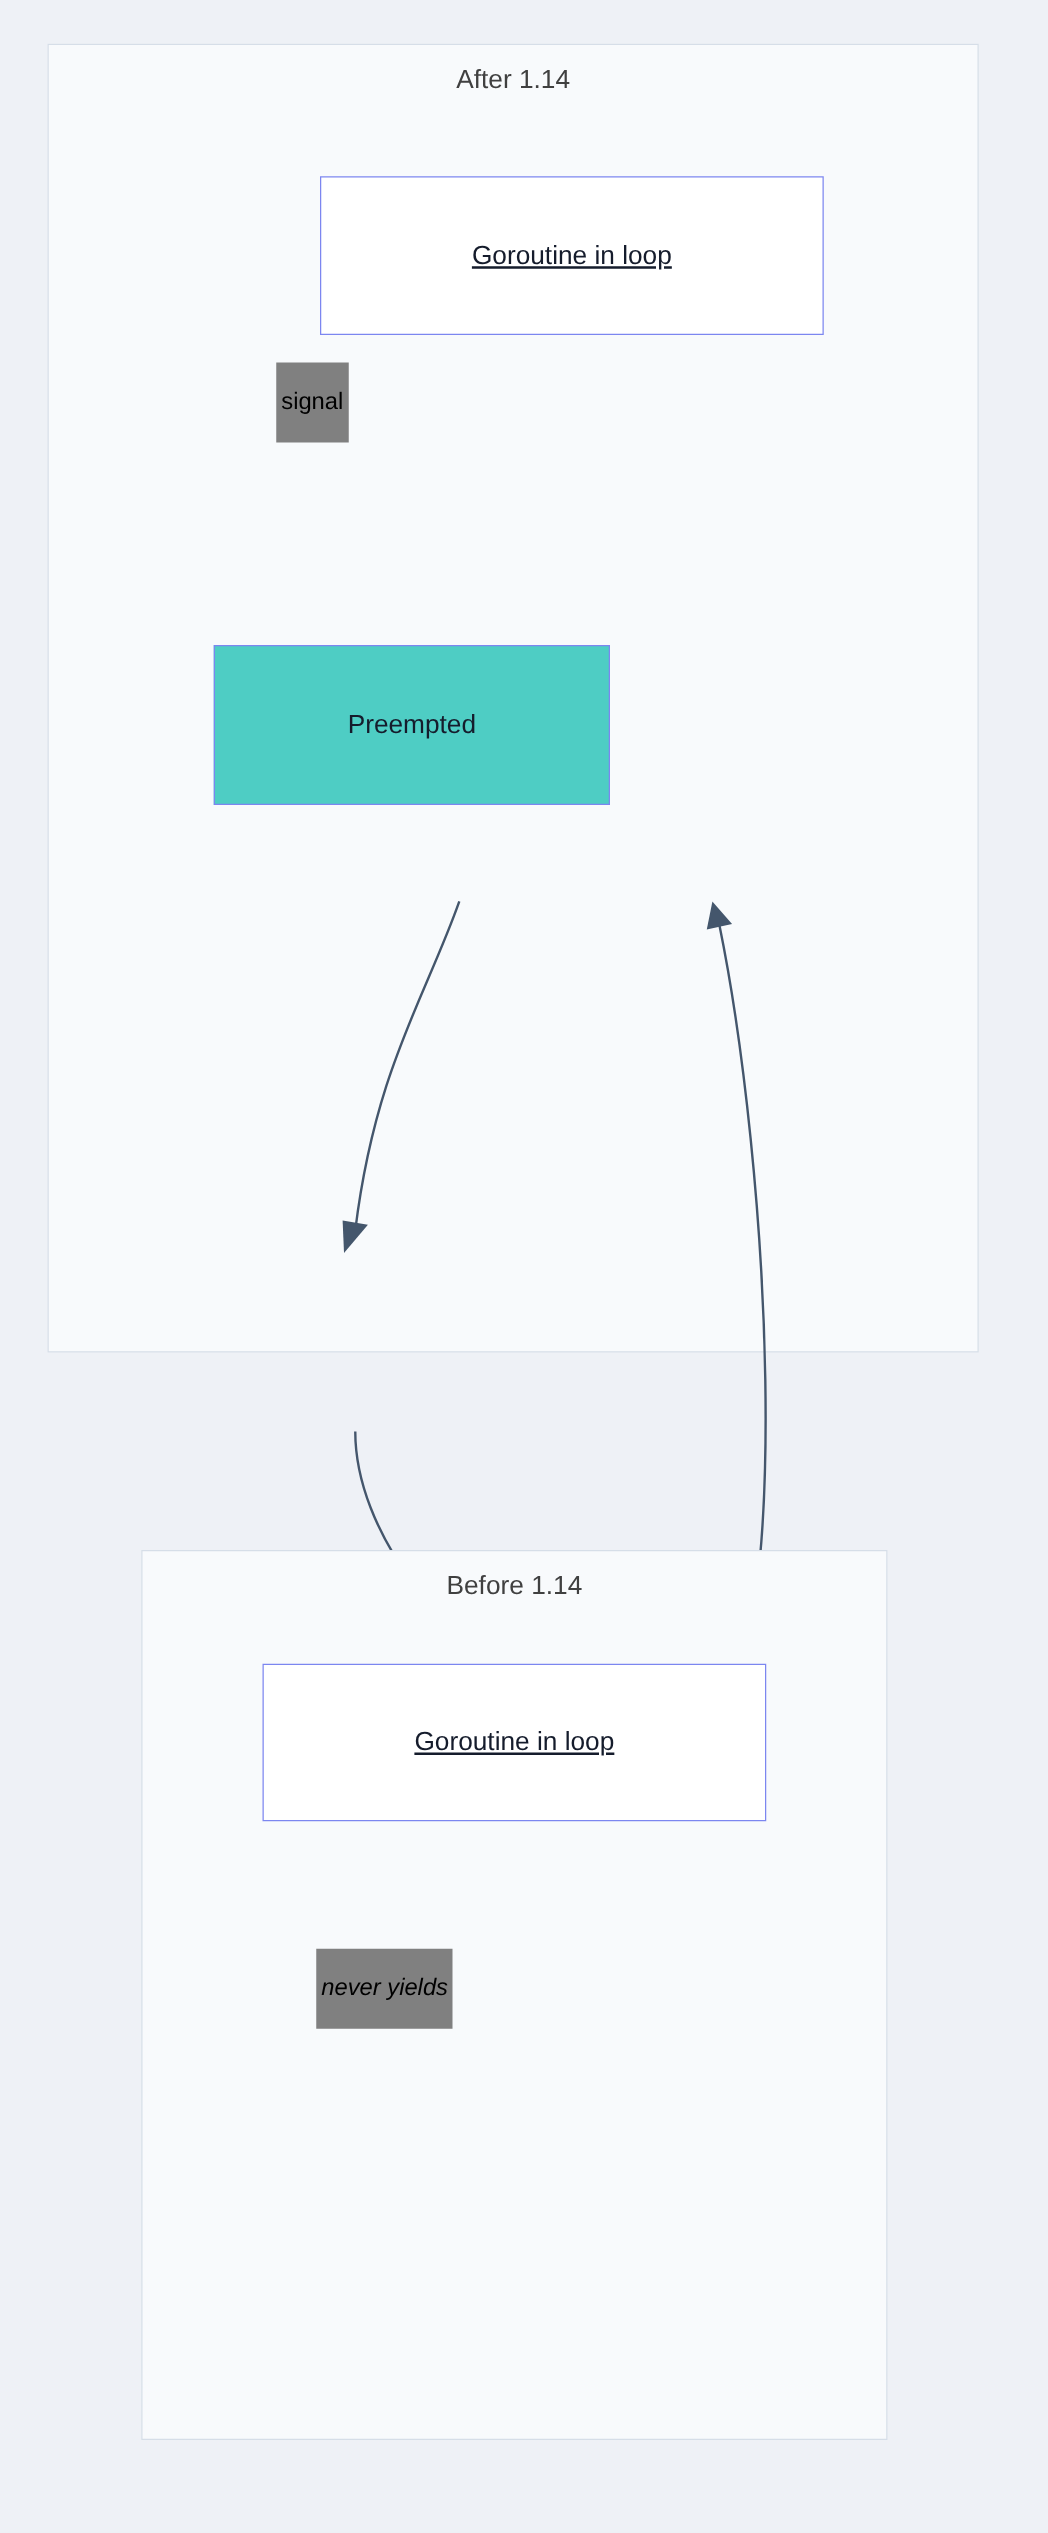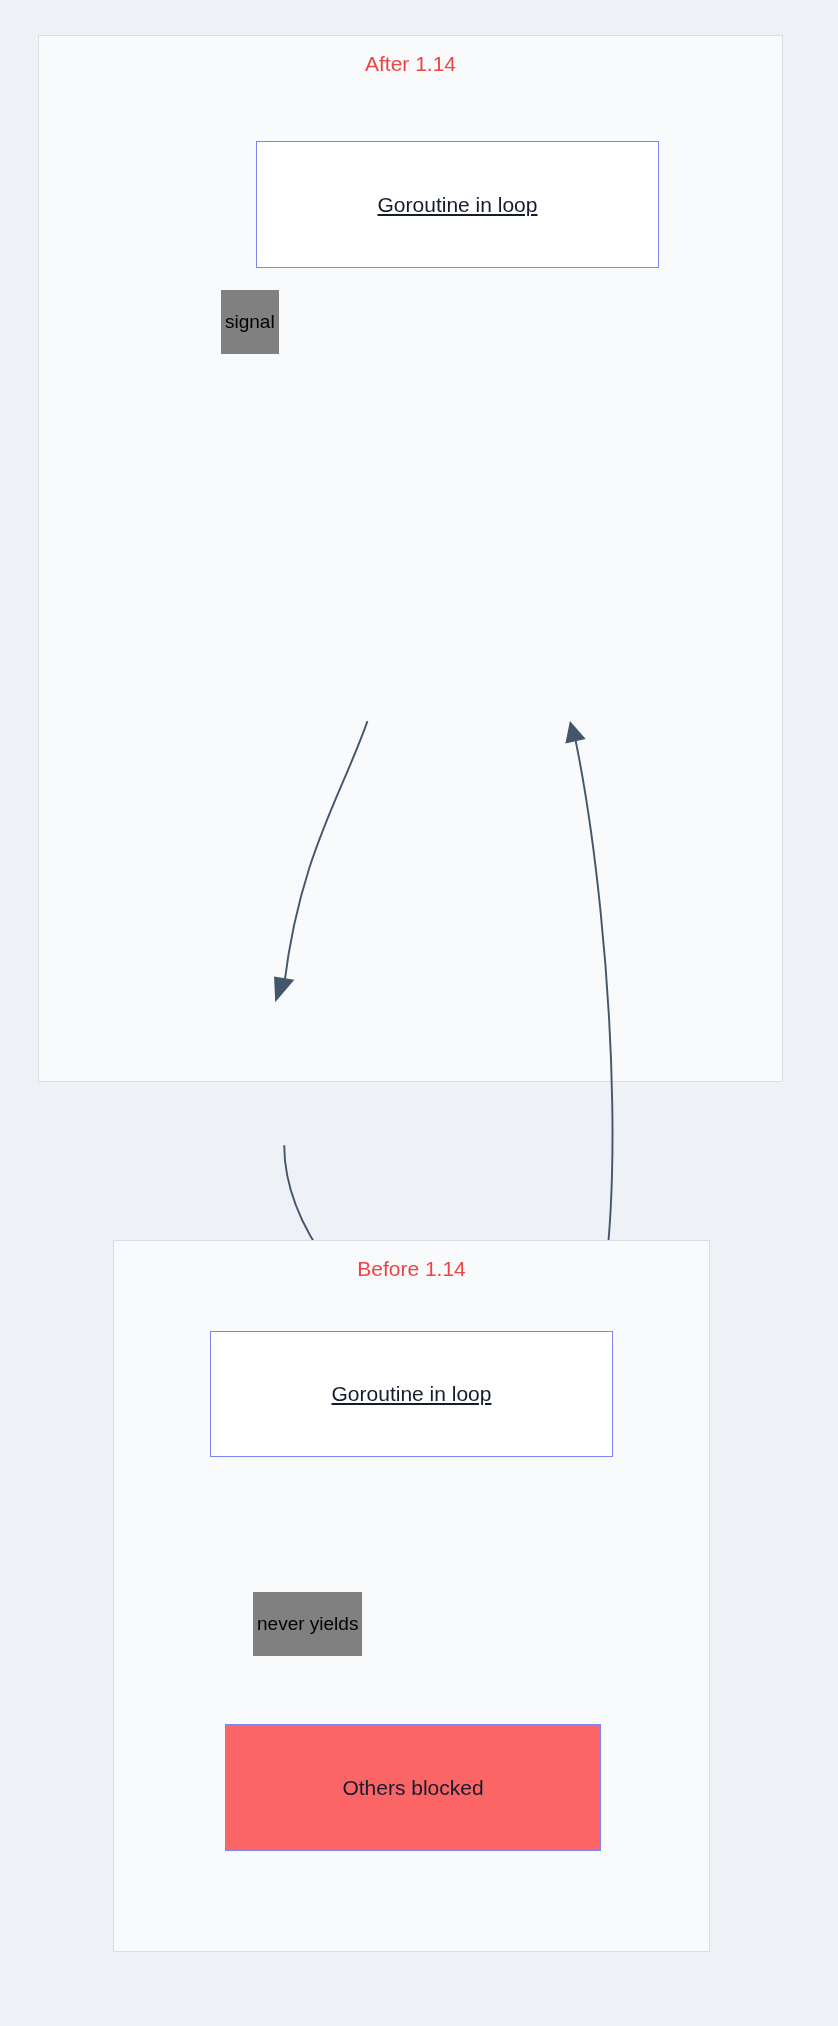--- a/index.html
+++ b/index.html
@@ -21,21 +21,21 @@
     position: absolute;
     background: #f8fafc;
     border: 1px solid #d6dee8;
   }
   .panel-title {
     position: absolute;
     left: 0;
     right: 0;
     text-align: center;
     font-size: 21px;
-    color: #ef4444;
+    color: #404040;
     white-space: nowrap;
   }
   .node {
     position: absolute;
     border: 1.4px solid #7c86f0;
     display: flex;
     align-items: center;
     justify-content: center;
     font-size: 21px;
     color: #151c2c;
@@ -88,39 +88,39 @@
       <polygon class="arrow-head" points="376,816 358,816 364,798"></polygon>
 
       <path class="edge-path" d="M 474,818 C 530,750 512,420 477,249"></path>
       <polygon class="arrow-head" points="472,232 468,252 486,248"></polygon>
     </svg>
 
     <div class="node node-default" style="left:217px; top:105px; width:403px; height:127px;">
       <span>Goroutine in loop</span>
     </div>
 
+    <div class="node node-teal" style="left:132px; top:480px; width:317px; height:128px;">
+      <span>Preempted</span>
+    </div>
 
 
     <div class="edge-label" style="left:182px; top:254px;">signal</div>
   </div>
 
   <div class="panel" style="left:113px; top:1240px; width:597px; height:712px;">
 
     <div class="panel-title" style="top:16px;">Before 1.14</div>
 
     <svg class="edges" viewBox="0 0 597 712">
 
       <path class="edge-path" d="M 205,216 L 205,467"></path>
       <polygon class="arrow-head" points="205,483 196,463 214,463"></polygon>
     </svg>
 
     <div class="node node-default" style="left:96px; top:90px; width:403px; height:126px;">
       <span>Goroutine in loop</span>
     </div>
 
-    <div class="node node-red" style="left:111px; top:483px; width:376px; height:127px;">
-      <span>Others blocked</span>
-    </div>
 
-    <div class="edge-label" style="left:139px; top:351px;">never yields</div>
+    <div class="edge-label" style="left:139px; top:318px;font-style:italic;">never yields</div>
   </div>
 
 </div>
 
 </body></html>

